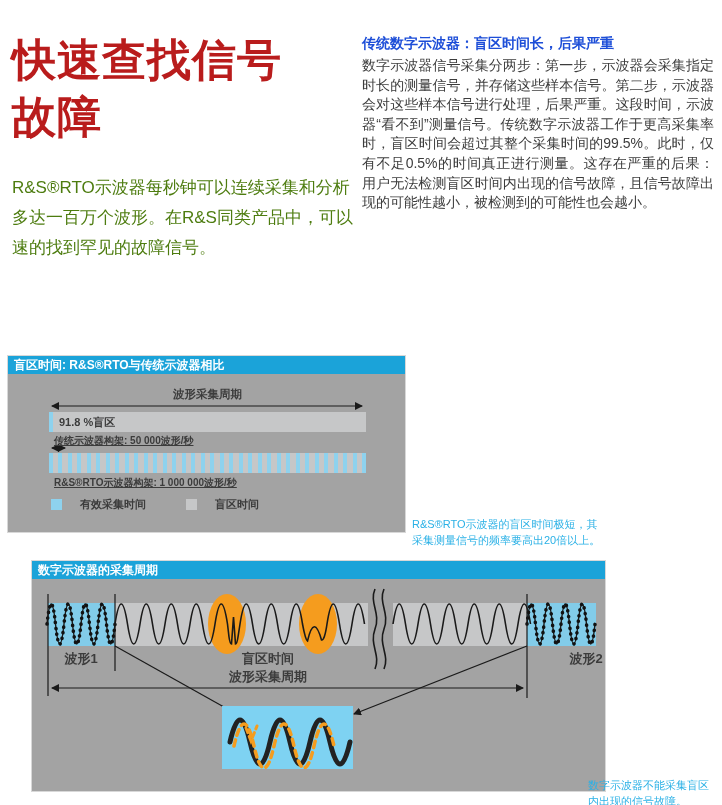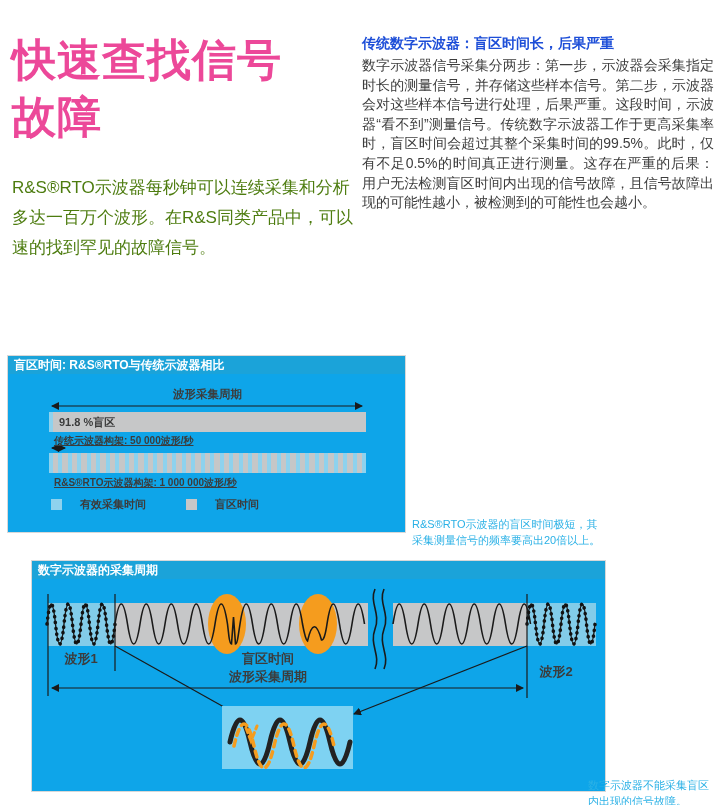--- a/index.html
+++ b/index.html
@@ -5,37 +5,37 @@
   html,body{margin:0;padding:0;}
   body{
     width:722px;height:805px;position:relative;background:#ffffff;
     font-family:"Liberation Sans","DejaVu Sans",sans-serif;color:#3f3f3f;
     overflow:hidden;
   }
   .abs{position:absolute;}
   
   .page-title{
     left:12px;top:2px;width:300px;
-    font-size:44px;line-height:57px;font-weight:bold;color:#ec4899;
+    font-size:44px;line-height:57px;font-weight:bold;color:#b91c1c;
     letter-spacing:1px;
   }
   .intro{
     left:12px;top:156px;width:342px;
     font-size:17px;line-height:30px;color:#4d7c0f;
   }
   .rc-heading{
     left:362px;top:22px;width:352px;
     font-size:14px;font-weight:bold;color:#1d4ed8;line-height:19px;
   }
   .rc-body{
     left:362px;top:42px;width:352px;
     font-size:14px;line-height:19.6px;color:#3c3c3c;text-align:justify;
   }
   
-  .figure{background:#0ea5e9;border:1px solid #d8d8d8;}
+  .figure{background:#a3a3a3;border:1px solid #d8d8d8;}
   .fig-header{
     position:absolute;left:0;top:0;right:0;height:18px;background:#1ba3d9;
     color:#fff;font-size:12px;font-weight:bold;line-height:18px;padding-left:6px;
   }
   
   #fig1{left:7px;top:355px;width:397px;height:176px;}
   .f1-cycle{left:41px;top:31px;width:317px;text-align:center;
     font-size:11.5px;font-weight:bold;color:#3c3c3c;}
   .f1-bar1{left:41px;top:56px;width:317px;height:20px;background:#c6c7c8;}
   .f1-bar1-sliver{position:absolute;left:0;top:0;width:4px;height:20px;background:#8ed2ee;}
@@ -54,21 +54,21 @@
   .fig-caption{
     font-size:11px;line-height:16px;color:#2bb1e6;
   }
   #fig1-caption{left:412px;top:505px;width:192px;}
   
   #fig2{left:7px;top:560px;width:573px;height:230px;margin-left:24px;}
   .f2-label{font-size:13px;font-weight:bold;color:#3c3c3c;text-align:center;}
   .f2-wf1{left:19px;top:89px;width:60px;}
   .f2-blind{left:186px;top:89px;width:100px;}
   .f2-cycle{left:171px;top:107px;width:130px;}
-  .f2-wf2{left:494px;top:102px;width:60px;}
+  .f2-wf2{left:494px;top:89px;width:60px;padding-left:30px;}
   .f2-zoombox{left:190px;top:145px;width:131px;height:63px;background:#7ed2f2;}
   #fig2-caption{left:588px;top:766px;width:126px;}
   svg{display:block;}
   .overlay-svg{position:absolute;left:0;top:0;pointer-events:none;}
 </style>
 </head>
 <body>
 
 <h1 class="abs page-title">快速查找信号故障</h1>
 <p class="abs intro">R&amp;S®RTO示波器每秒钟可以连续采集和分析多达一百万个波形。在R&amp;S同类产品中，可以速的找到罕见的故障信号。</p>

